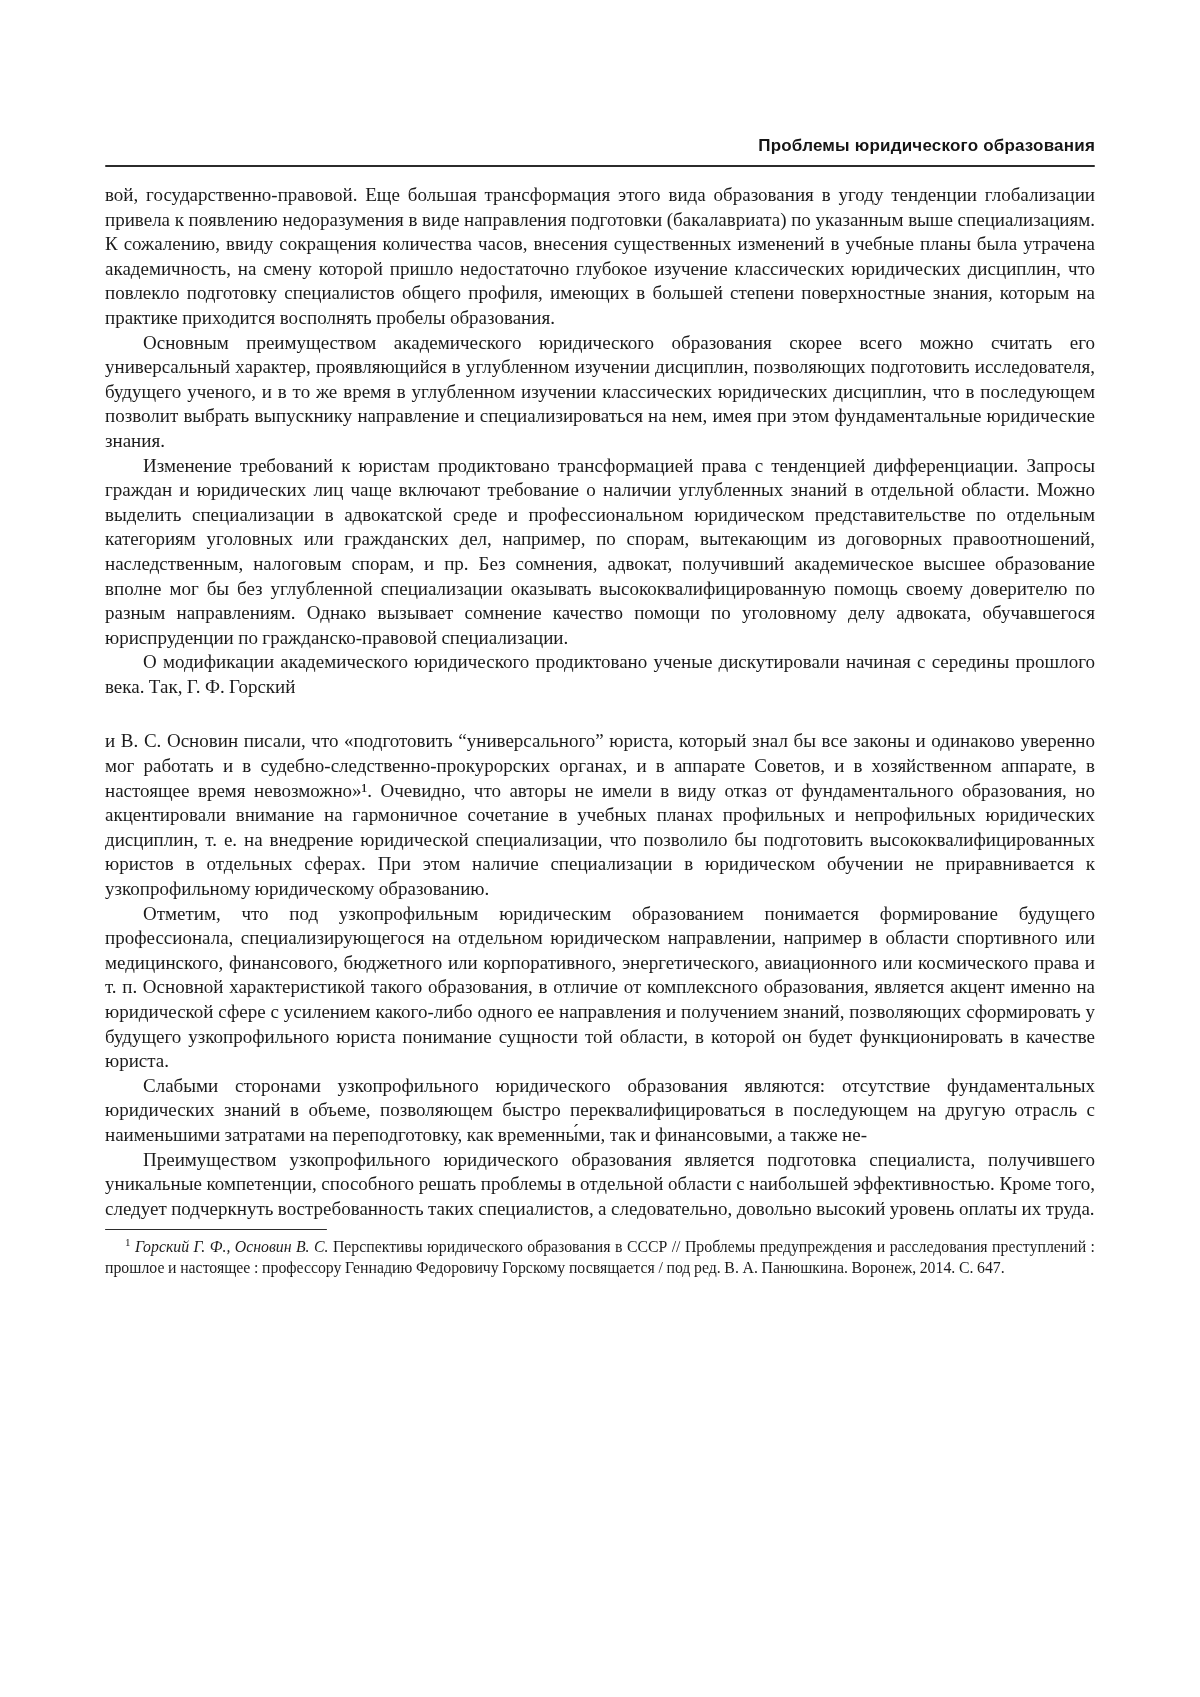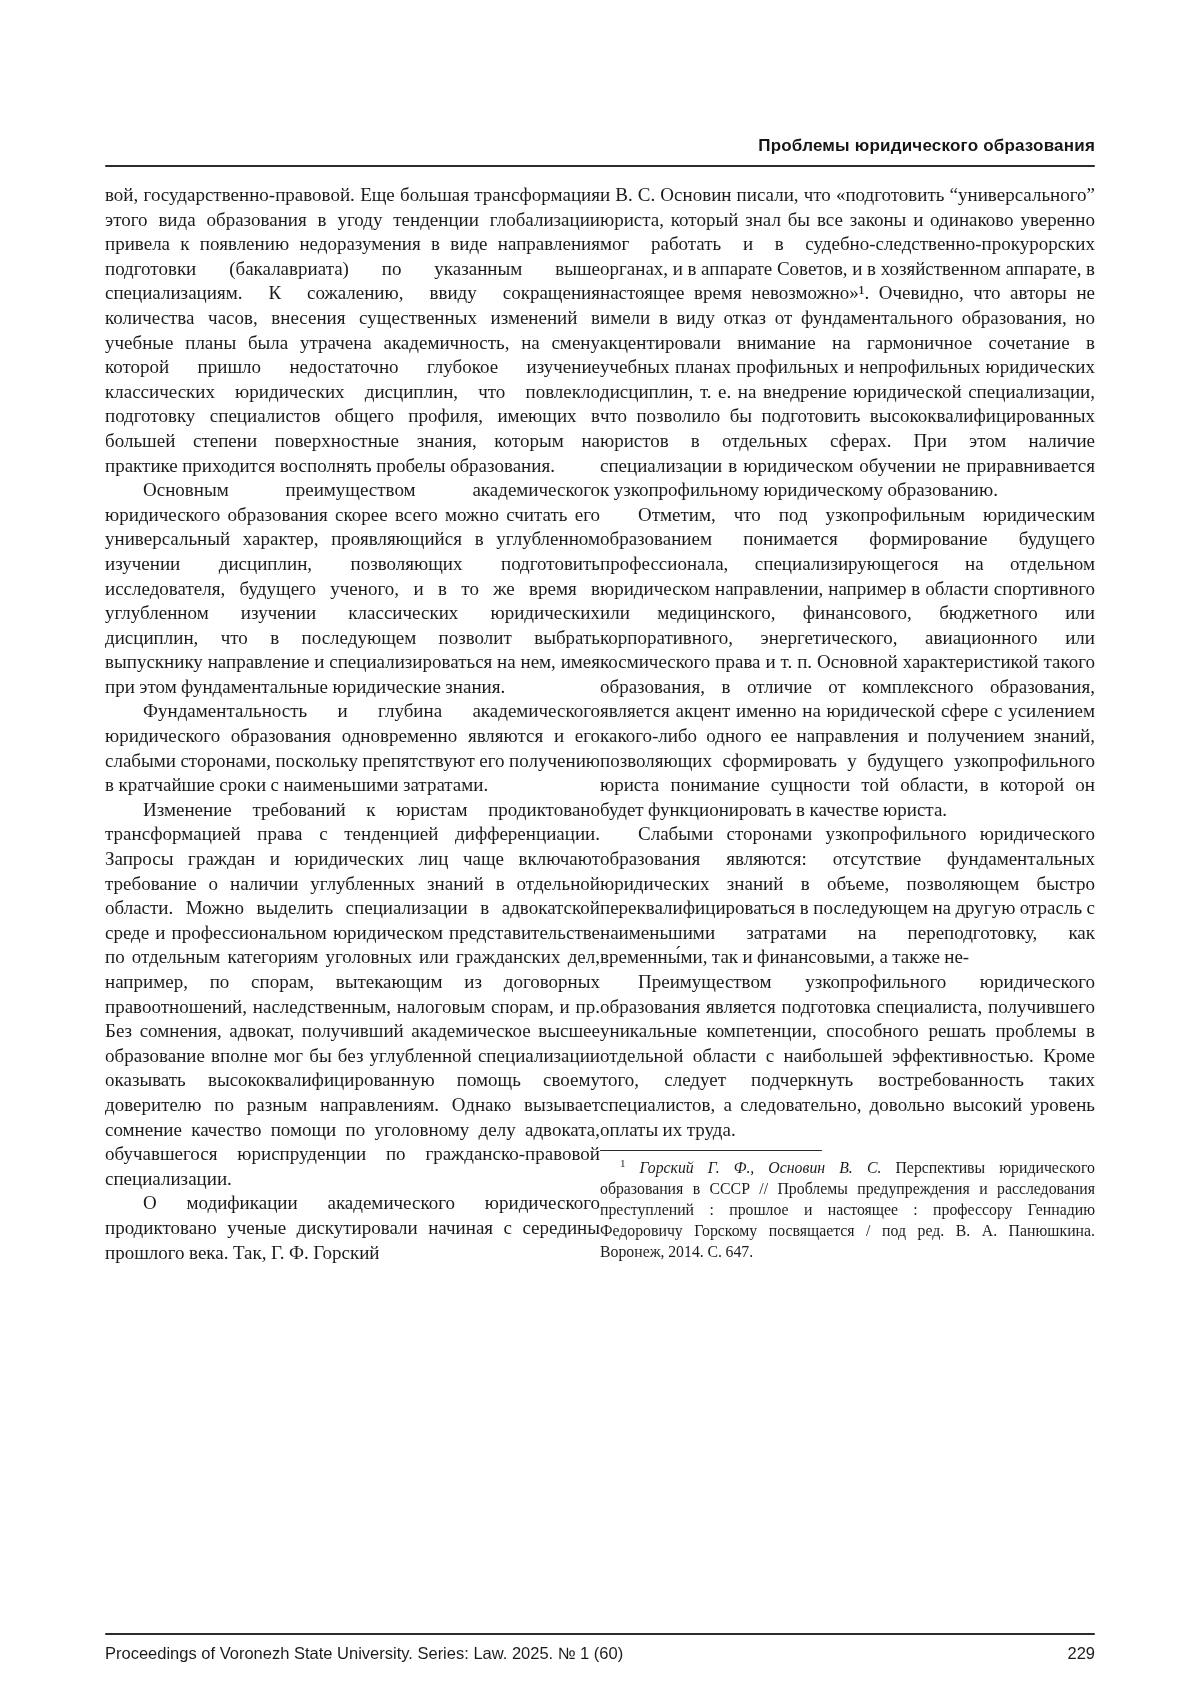--- a/index.html
+++ b/index.html
@@ -27,21 +27,23 @@
     letter-spacing: 0.2px;
   }
   .head-rule {
     margin-top: 9px;
     border-bottom: 2px solid #2b2b2b;
   }
   
   .columns {
     margin-top: 16px;
     display: flex;
+    gap: 30px;
     align-items: flex-start;
+    flex-direction: column;
   }
   .col {
     flex: 1 1 0;
     min-width: 0;
   }
   .col p {
     font-size: 19px;
     line-height: 24.6px;
     text-align: justify;
     text-indent: 38px;
@@ -101,40 +103,32 @@
   <header>
     <div class="running-title">Проблемы юридического образования</div>
     <div class="head-rule"></div>
   </header>
 
   <main class="columns">
 
     <section class="col">
       <p class="cont">вой, государственно-правовой. Еще большая трансформация этого вида образования в угоду тенденции глобализации привела к появлению недоразумения в виде направления подготовки (бакалавриата) по указанным выше специализациям. К сожалению, ввиду сокращения количества часов, внесения существенных изменений в учебные планы была утрачена академичность, на смену которой пришло недостаточно глубокое изучение классических юридических дисциплин, что повлекло подготовку специалистов общего профиля, имеющих в большей степени поверхностные знания, которым на практике приходится восполнять пробелы образования.</p>
       <p>Основным преимуществом академического юридического образования скорее всего можно считать его универсальный характер, проявляющийся в углубленном изучении дисциплин, позволяющих подготовить исследователя, будущего ученого, и в то же время в углубленном изучении классических юридических дисциплин, что в последующем позволит выбрать выпускнику направление и специализироваться на нем, имея при этом фундаментальные юридические знания.</p>
-      <p>Фундаментальность и глубина академического юридического образования одновременно являются и его слабыми сторонами, поскольку препятствуют его получению в кратчайшие сроки с наименьшими затратами.</p>
       <p>Изменение требований к юристам продиктовано трансформацией права с тенденцией дифференциации. Запросы граждан и юридических лиц чаще включают требование о наличии углубленных знаний в отдельной области. Можно выделить специализации в адвокатской среде и профессиональном юридическом представительстве по отдельным категориям уголовных или гражданских дел, например, по спорам, вытекающим из договорных правоотношений, наследственным, налоговым спорам, и пр. Без сомнения, адвокат, получивший академическое высшее образование вполне мог бы без углубленной специализации оказывать высококвалифицированную помощь своему доверителю по разным направлениям. Однако вызывает сомнение качество помощи по уголовному делу адвоката, обучавшегося юриспруденции по гражданско-правовой специализации.</p>
       <p>О модификации академического юридического продиктовано ученые дискутировали начиная с середины прошлого века. Так, Г. Ф. Горский</p>
     </section>
 
     <section class="col">
       <p class="cont">и В. С. Основин писали, что «подготовить “универсального” юриста, который знал бы все законы и одинаково уверенно мог работать и в судебно-следственно-прокурорских органах, и в аппарате Советов, и в хозяйственном аппарате, в настоящее время невозможно»¹. Очевидно, что авторы не имели в виду отказ от фундаментального образования, но акцентировали внимание на гармоничное сочетание в учебных планах профильных и непрофильных юридических дисциплин, т. е. на внедрение юридической специализации, что позволило бы подготовить высококвалифицированных юристов в отдельных сферах. При этом наличие специализации в юридическом обучении не приравнивается к узкопрофильному юридическому образованию.</p>
       <p>Отметим, что под узкопрофильным юридическим образованием понимается формирование будущего профессионала, специализирующегося на отдельном юридическом направлении, например в области спортивного или медицинского, финансового, бюджетного или корпоративного, энергетического, авиационного или космического права и т. п. Основной характеристикой такого образования, в отличие от комплексного образования, является акцент именно на юридической сфере с усилением какого-либо одного ее направления и получением знаний, позволяющих сформировать у будущего узкопрофильного юриста понимание сущности той области, в которой он будет функционировать в качестве юриста.</p>
       <p>Слабыми сторонами узкопрофильного юридического образования являются: отсутствие фундаментальных юридических знаний в объеме, позволяющем быстро переквалифицироваться в последующем на другую отрасль с наименьшими затратами на переподготовку, как временны́ми, так и финансовыми, а также не-</p>
       <p>Преимуществом узкопрофильного юридического образования является подготовка специалиста, получившего уникальные компетенции, способного решать проблемы в отдельной области с наибольшей эффективностью. Кроме того, следует подчеркнуть востребованность таких специалистов, а следовательно, довольно высокий уровень оплаты их труда.</p>
 
       <div class="footnote">
         <div class="footnote-rule"></div>
         <p><sup>1</sup> <span class="italic">Горский Г. Ф., Основин В. С.</span><span> Перспективы юридического образования в СССР // Проблемы предупреждения и расследования преступлений : прошлое и настоящее : профессору Геннадию Федоровичу Горскому посвящается / под ред. В. А. Панюшкина. Воронеж, 2014. С. 647.</span></p>
       </div>
     </section>
 
   </main>
 
-  <footer class="page-footer">
-    <div class="foot-rule"></div>
-    <div class="foot-row">
-      <span>Proceedings of Voronezh State University. Series: Law. 2025. № 1 (60)</span>
-      <span>229</span>
-    </div>
-  </footer>
 
 </div>
 
 </body></html>

